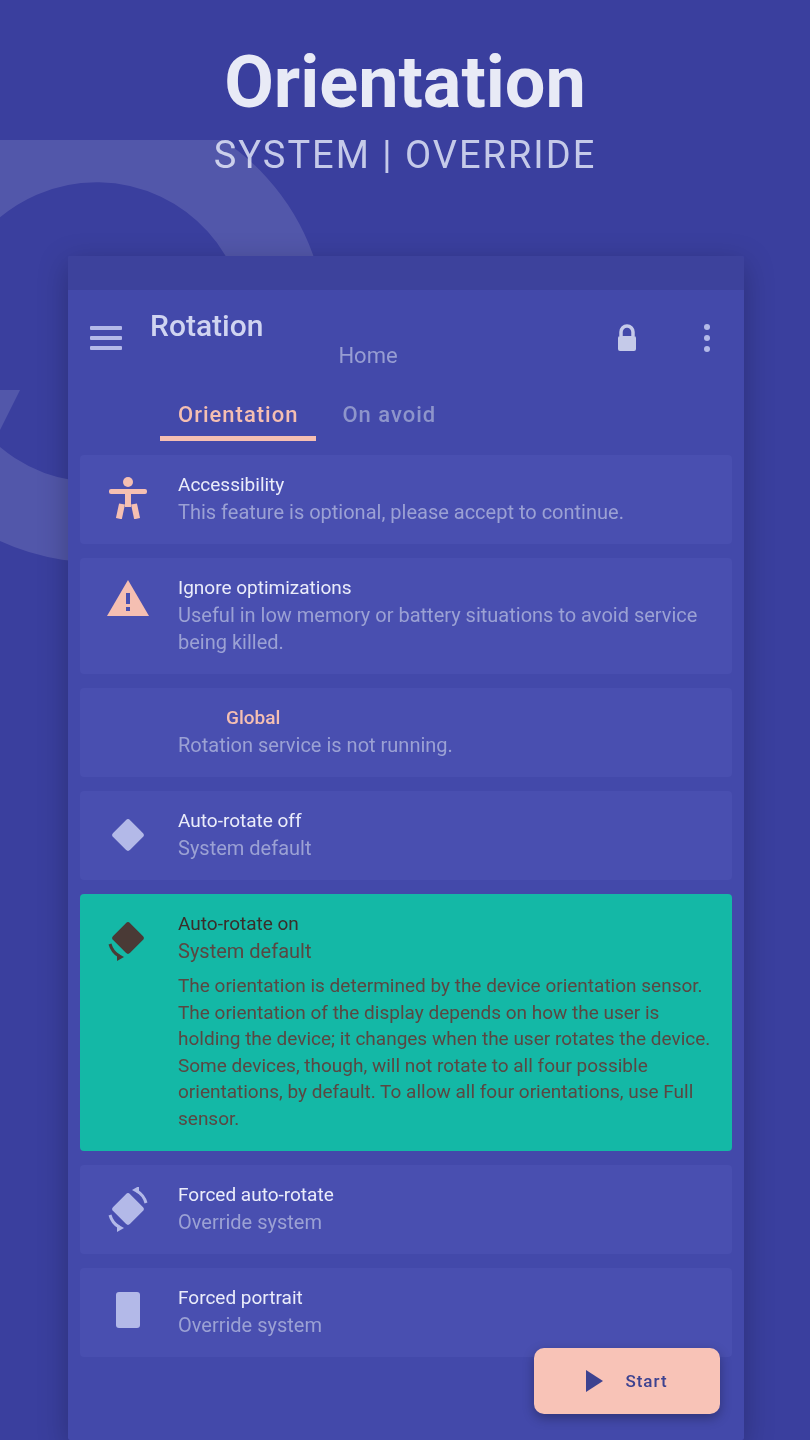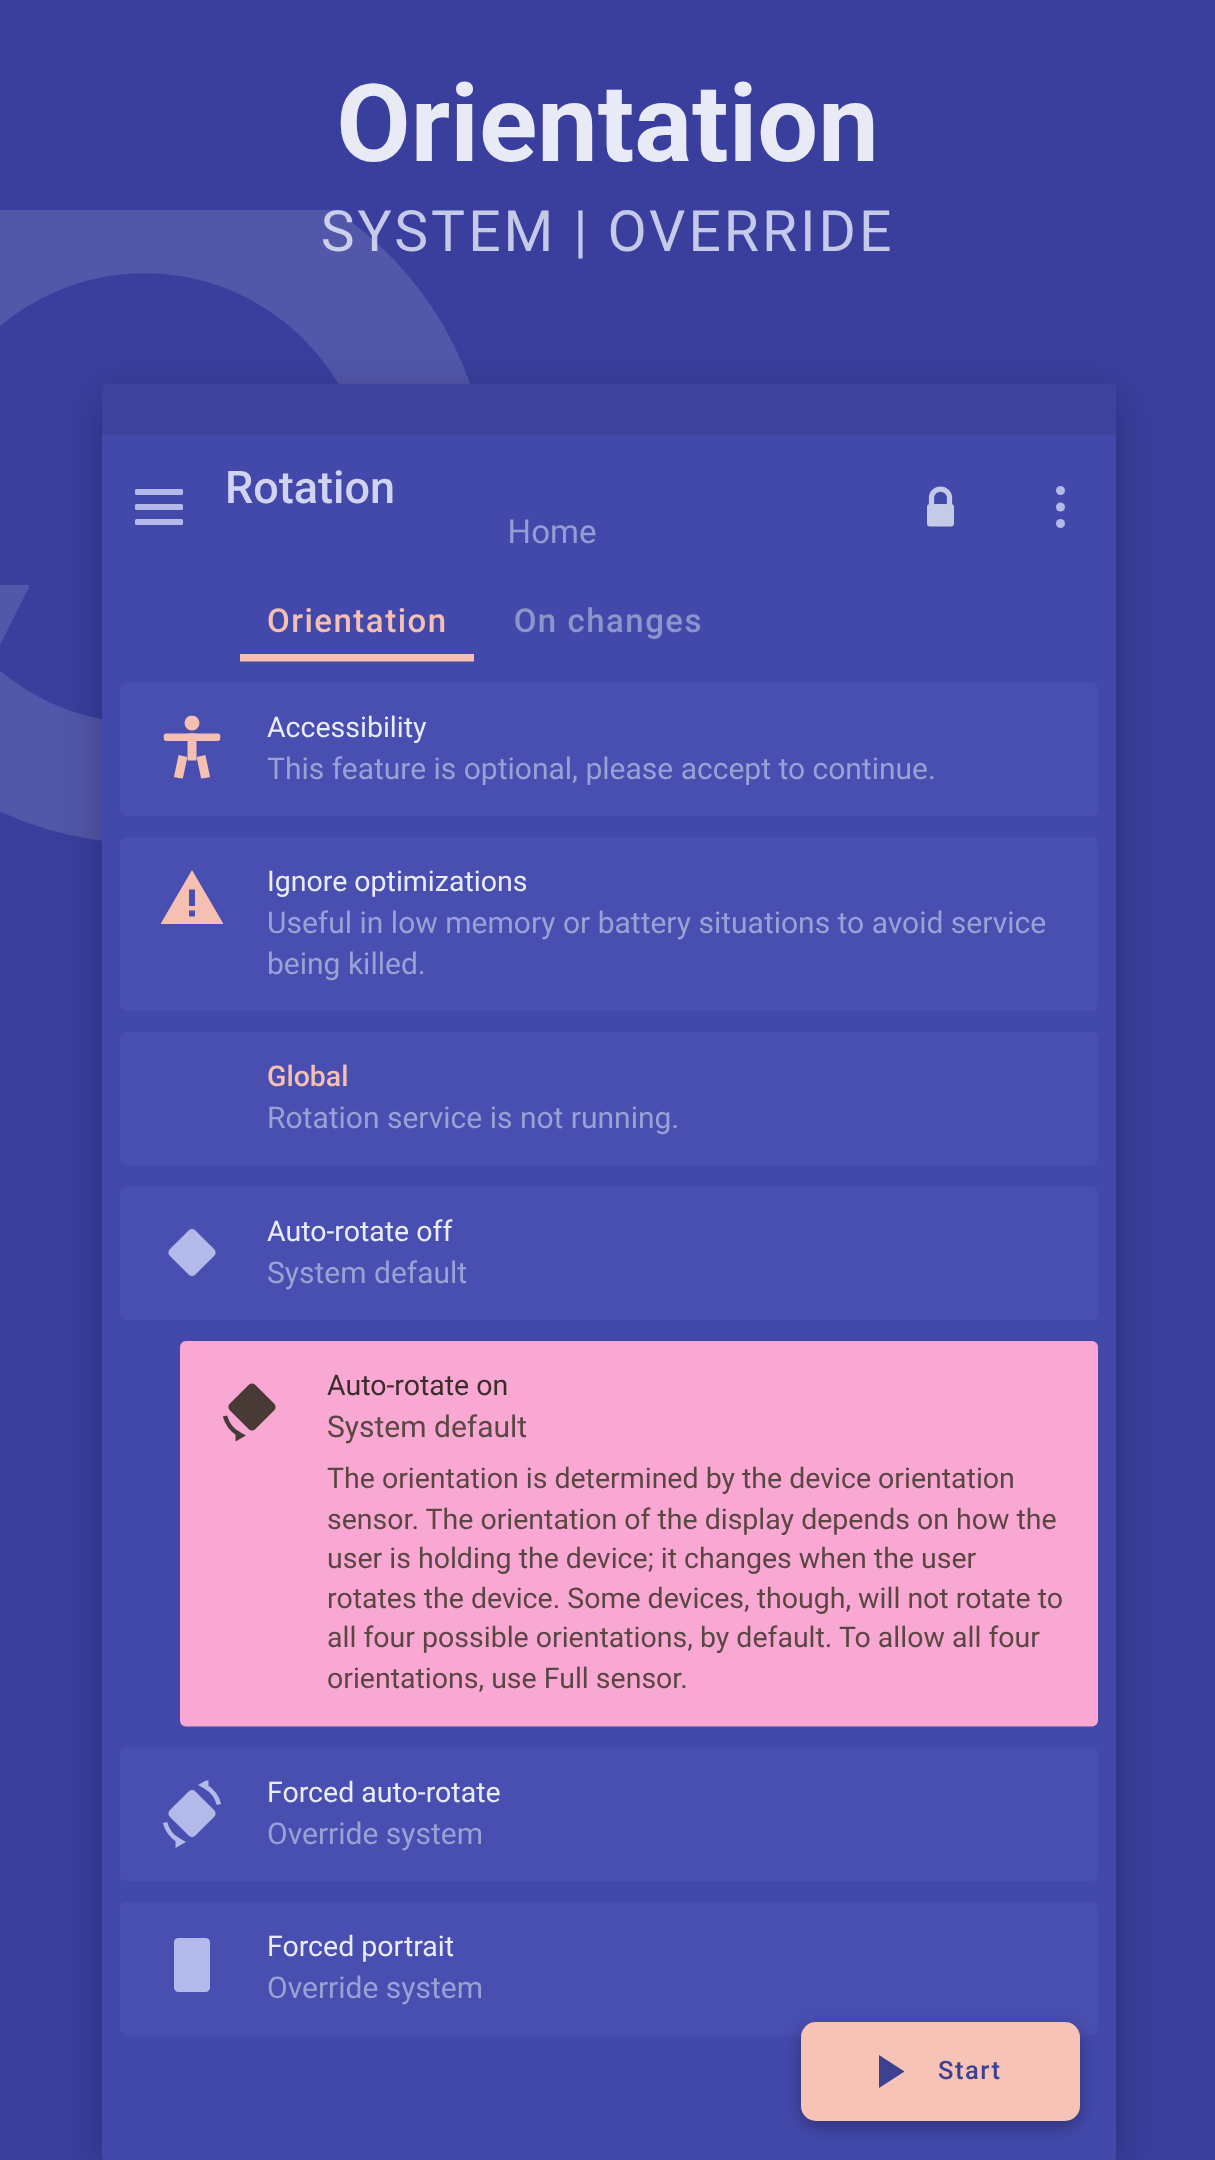--- a/index.html
+++ b/index.html
@@ -173,24 +173,24 @@
     margin-bottom: 3px;
   }
   .item-desc {
     font-size: 20px;
     color: #9ba1d4;
     line-height: 1.35;
   }
   .accent-title {
     color: #f5bfb2;
     font-weight: 500;
+    margin-left: 48px;
   }
   .item.highlighted {
-    background: #f9a8d4;
-    margin-left: 40px;
+    background: #14b8a6;
   }
   .item.highlighted .item-title {
     color: #3b2d2a;
   }
   .item.highlighted .item-desc {
     color: #5a4742;
   }
   .item.highlighted .item-detail {
     color: #5a4742;
     font-size: 19px;
@@ -260,21 +260,21 @@
     </div>
     <div class="overflow-icon">
       <span class="dot"></span>
         <span class="dot"></span>
         <span class="dot"></span>
     </div>
   </div>
 
   <div class="tabs">
     <div class="tab active">Orientation</div>
-    <div class="tab">On changes</div>
+    <div class="tab">On avoid</div>
   </div>
 
   <div class="content">
 
     <div class="item">
       <div class="item-icon">
         <svg width="38" height="42" viewBox="0 0 38 42">
           <circle cx="19" cy="5" r="5" fill="#f5bfb2"></circle>
           <rect x="0" y="12" width="38" height="5" rx="2" fill="#f5bfb2"></rect>
           <rect x="16" y="12" width="6" height="18" fill="#f5bfb2"></rect>

